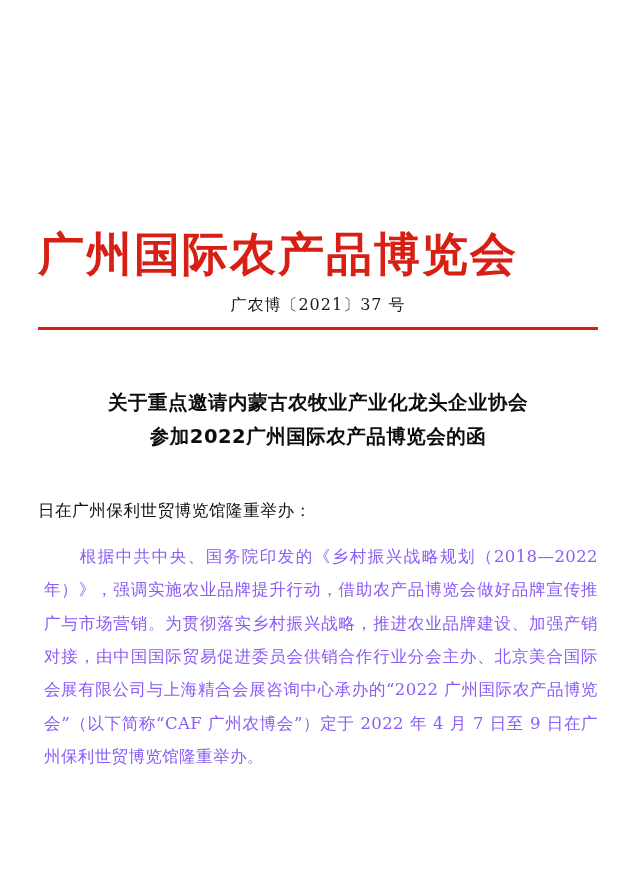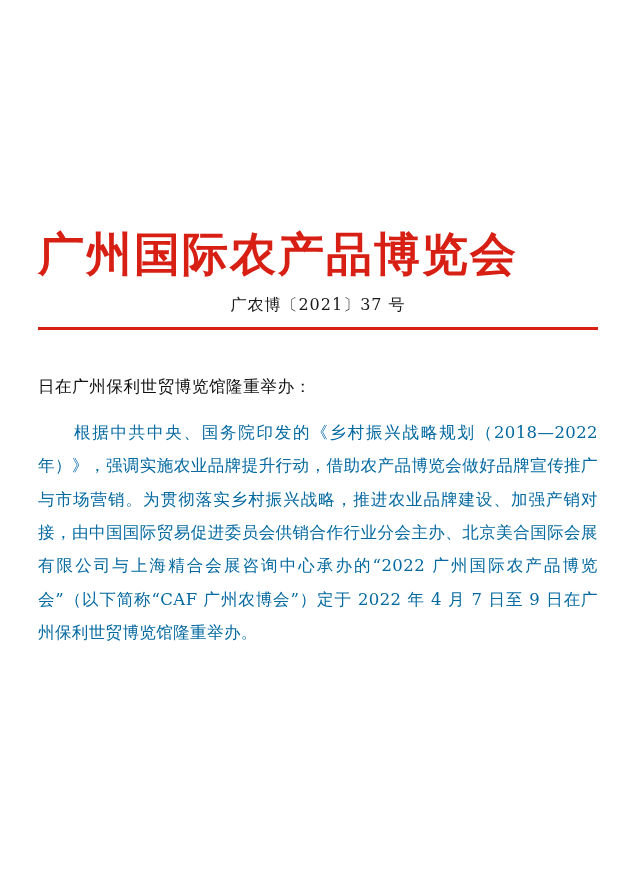--- a/index.html
+++ b/index.html
@@ -63,44 +63,49 @@
     margin-top: 46px;
     font-family: "DejaVu Serif", serif;
     font-size: 16.5px;
     color: #111111;
     letter-spacing: 0.6px;
   }
   .body-text {
     margin-top: 18px;
     font-family: "DejaVu Serif", serif;
     font-size: 16.5px;
-    color: #0369a1;
+    color: #8b5cf6;
     line-height: 2.02;
     text-align: justify;
     text-justify: inter-character;
     letter-spacing: 0.4px;
+    margin-left: 6px;
   }
   .body-text .indent {
     display: inline-block;
     width: 2.1em;
   }
 </style>
 </head>
 <body>
 
 <div class="page">
 
   <div class="letterhead">
     <div class="letterhead-title">广州国际农产品博览会</div>
   </div>
 
   <div class="doc-number">广农博〔2021〕37 号</div>
 
   <div class="red-rule"></div>
 
+  <div class="doc-title">
+    <div>关于重点邀请内蒙古农牧业产业化龙头企业协会</div>
+    <div>参加2022广州国际农产品博览会的函</div>
+  </div>
 
   <div class="salutation">日在广州保利世贸博览馆隆重举办：</div>
 
   <div class="body-text">
     <span class="indent"></span><span>根据中共中央、国务院印发的《乡村振兴战略规划（2018—2022年）》，强调实施农业品牌提升行动，借助农产品博览会做好品牌宣传推广与市场营销。为贯彻落实乡村振兴战略，推进农业品牌建设、加强产销对接，由中国国际贸易促进委员会供销合作行业分会主办、北京美合国际会展有限公司与上海精合会展咨询中心承办的“2022 广州国际农产品博览会”（以下简称“CAF 广州农博会”）定于 2022 年 4 月 7 日至 9 日在广州保利世贸博览馆隆重举办。</span>
   </div>
 
 </div>
 
 </body></html>

